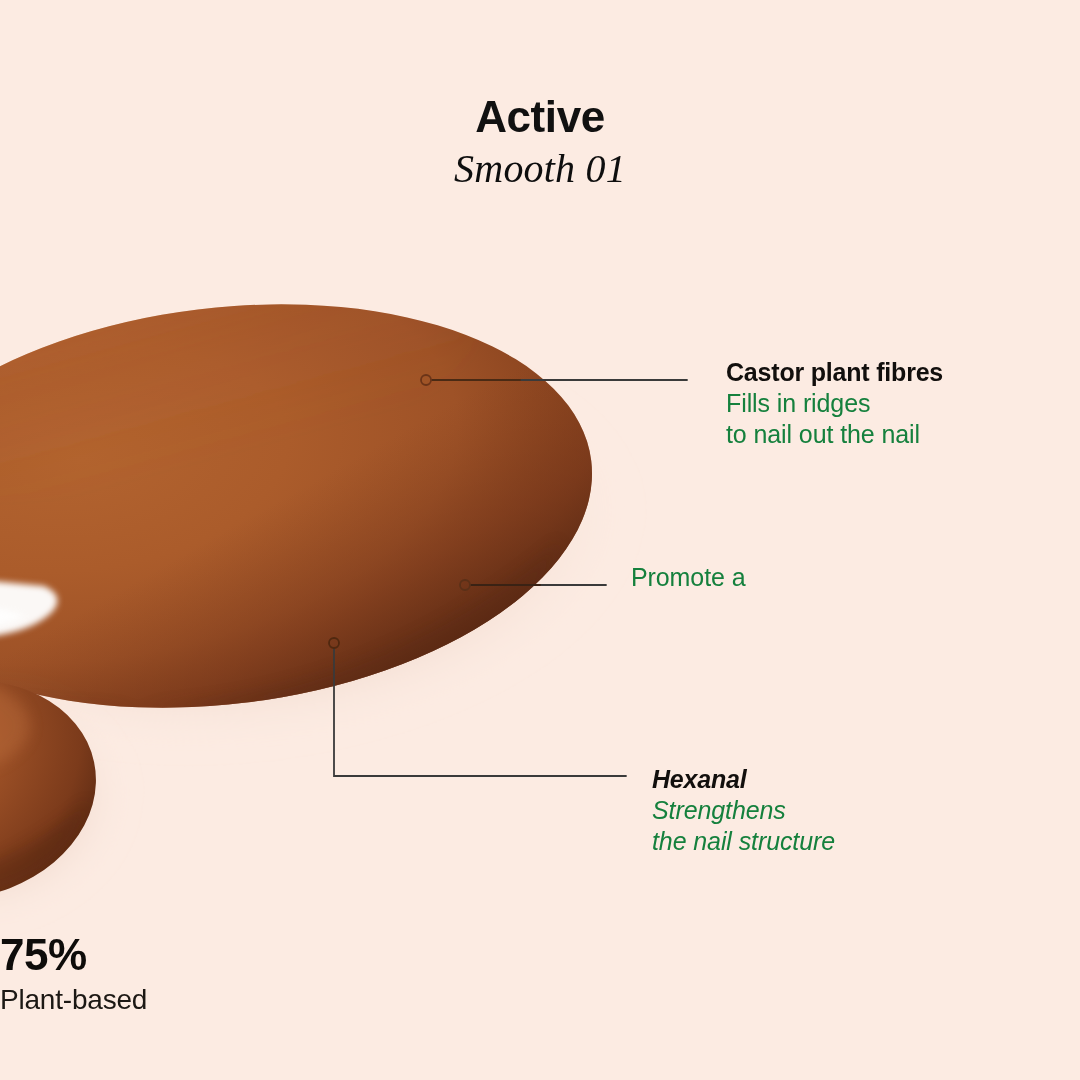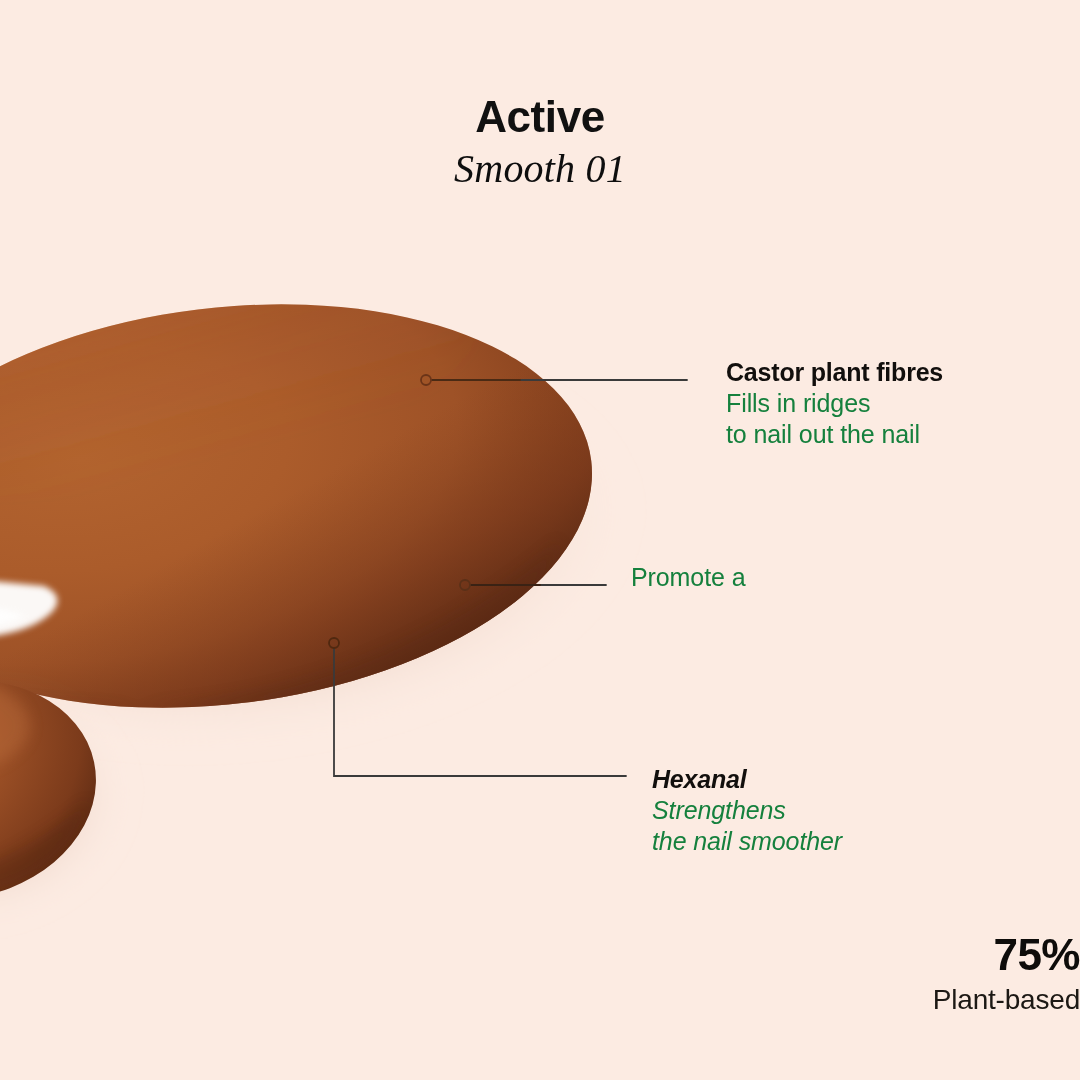--- a/index.html
+++ b/index.html
@@ -93,21 +93,21 @@
   #ann-castor { left: 726px; top: 357px; }
   #ann-ahas   { left: 631px; top: 562px; }
   #ann-hexanal{ left: 652px; top: 764px; font-style: italic; }
 
   
   .footer {
     position: absolute;
     left: 0;
     top: 930px;
     width: 1080px;
-    text-align: right;
+    text-align: left;
   }
   .footer-pct {
     display: block;
     font-weight: 700;
     font-size: 44px;
     line-height: 50px;
     letter-spacing: -0.5px;
     color: #0e0c0a;
   }
   .footer-label {
@@ -242,21 +242,21 @@
     <span class="ann-line">to nail out the nail</span>
   </div>
 
   <div class="annotation" id="ann-ahas">
     <span class="ann-line">Promote a</span>
   </div>
 
   <div class="annotation" id="ann-hexanal">
     <span class="ann-title">Hexanal</span>
     <span class="ann-line">Strengthens</span>
-    <span class="ann-line">the nail smoother</span>
+    <span class="ann-line">the nail structure</span>
   </div>
 
   <div class="footer">
     <span class="footer-pct">75%</span>
     <span class="footer-label">Plant-based</span>
   </div>
 
 </div>
 
 </body></html>

